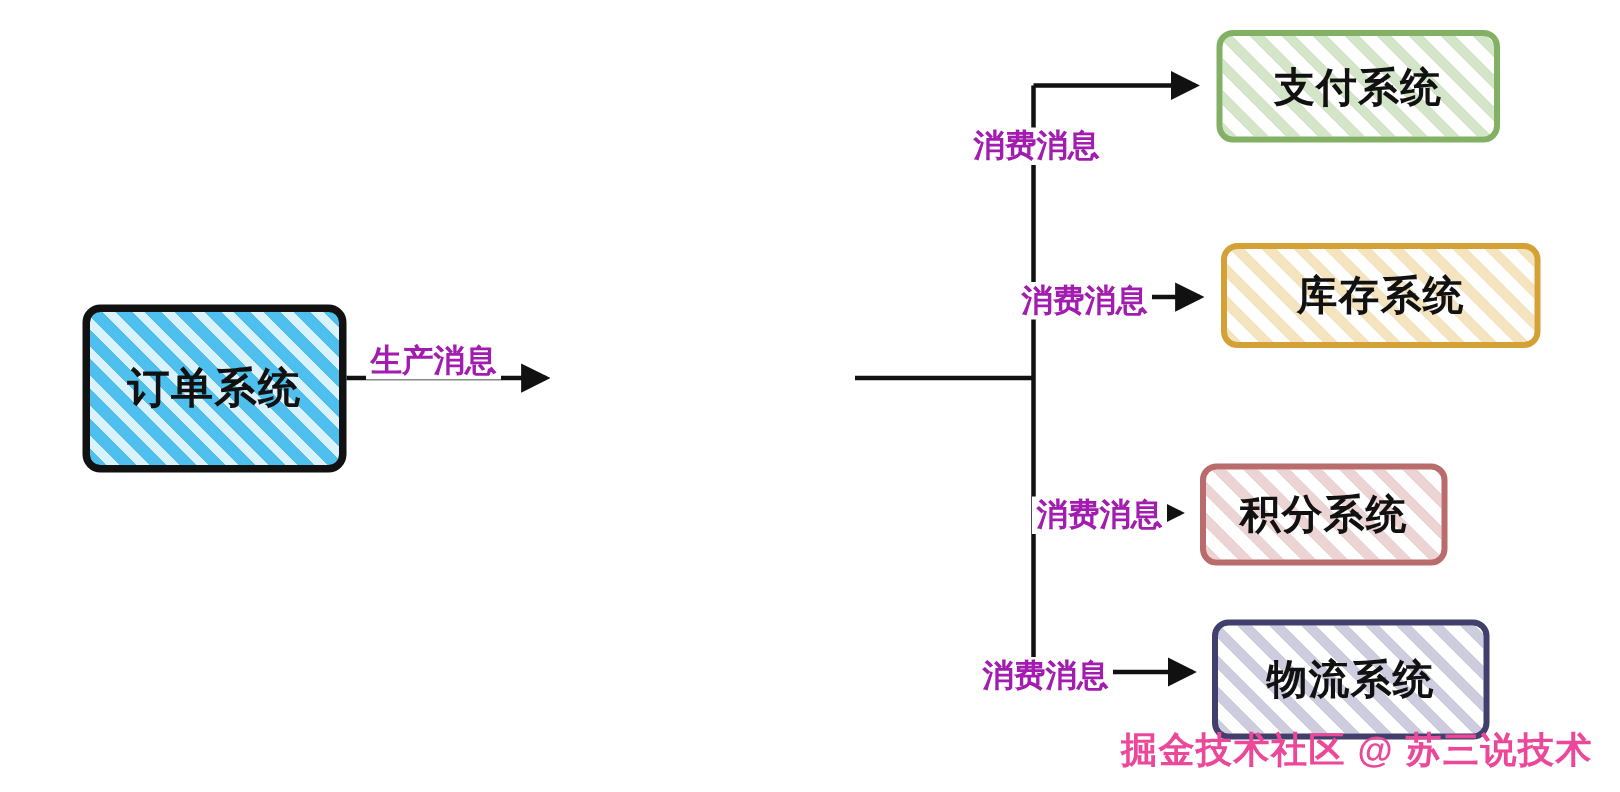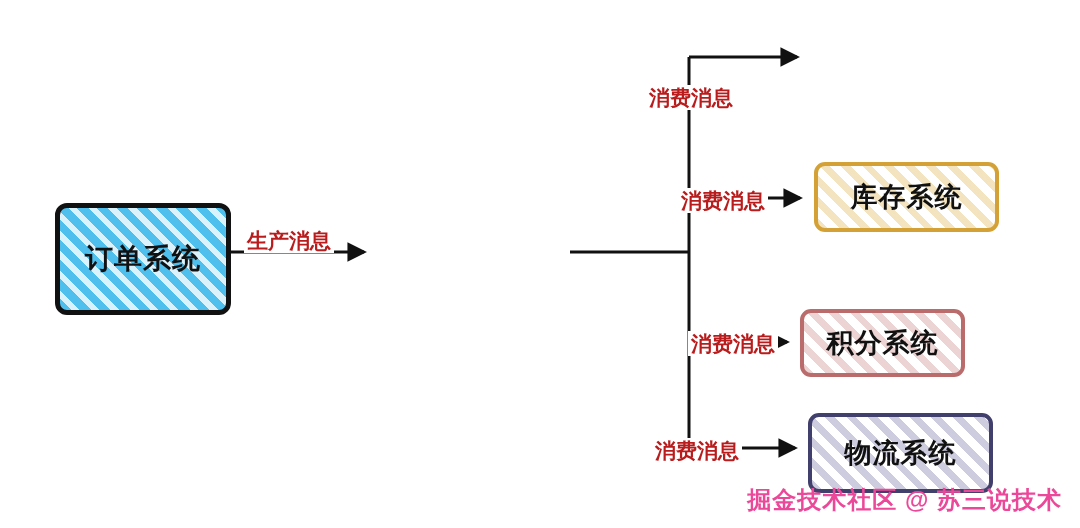--- a/index.html
+++ b/index.html
@@ -72,21 +72,21 @@
     border-width: 4px;
   }
   .consumer-0 {
     left: 811px; top: 20px; width: 189px; height: 75px;
     border-color: #82b165;
     background: repeating-linear-gradient(45deg,
       rgba(140, 186, 110, 0.38) 0px, rgba(140, 186, 110, 0.38) 7px,
       rgba(255,255,255,0) 7px, rgba(255,255,255,0) 15px);
   }
   .consumer-1 {
-    left: 814px; top: 162px; width: 185px; height: 70px;
+    left: 814px; top: 162px; width: 213px; height: 70px;
     border-color: #d3a136;
     background: repeating-linear-gradient(45deg,
       rgba(222, 176, 70, 0.35) 0px, rgba(222, 176, 70, 0.35) 7px,
       rgba(255,255,255,0) 7px, rgba(255,255,255,0) 15px);
   }
   .consumer-2 {
     left: 800px; top: 309px; width: 165px; height: 68px;
     border-color: #ba6b6b;
     background: repeating-linear-gradient(45deg,
       rgba(200, 124, 124, 0.33) 0px, rgba(200, 124, 124, 0.33) 7px,
@@ -96,21 +96,21 @@
     left: 808px; top: 413px; width: 185px; height: 80px;
     border-color: #413f6b;
     background: repeating-linear-gradient(45deg,
       rgba(104, 102, 156, 0.33) 0px, rgba(104, 102, 156, 0.33) 7px,
       rgba(255,255,255,0) 7px, rgba(255,255,255,0) 15px);
   }
   .edge-label {
     position: absolute;
     z-index: 3;
     background: #ffffff;
-    color: #b91c1c;
+    color: #a21caf;
     font-weight: bold;
     font-size: 21px;
     line-height: 1;
     padding: 2px 3px;
     white-space: nowrap;
   }
   .produce-label   { left: 244px; top: 228px; }
   .consume-label-0 { left: 646px; top: 85px;  }
   .consume-label-1 { left: 678px; top: 188px; }
   .consume-label-2 { left: 688px; top: 331px; }
@@ -158,20 +158,23 @@
   </div>
 
   <div class="edge-label produce-label">生产消息</div>
 
 
   <div class="edge-label consume-label-0">消费消息</div>
   <div class="edge-label consume-label-1">消费消息</div>
   <div class="edge-label consume-label-2">消费消息</div>
   <div class="edge-label consume-label-3">消费消息</div>
 
+  <div class="node consumer consumer-0">
+    <span>支付系统</span>
+  </div>
   <div class="node consumer consumer-1">
     <span>库存系统</span>
   </div>
   <div class="node consumer consumer-2">
     <span>积分系统</span>
   </div>
   <div class="node consumer consumer-3">
     <span>物流系统</span>
   </div>
 

